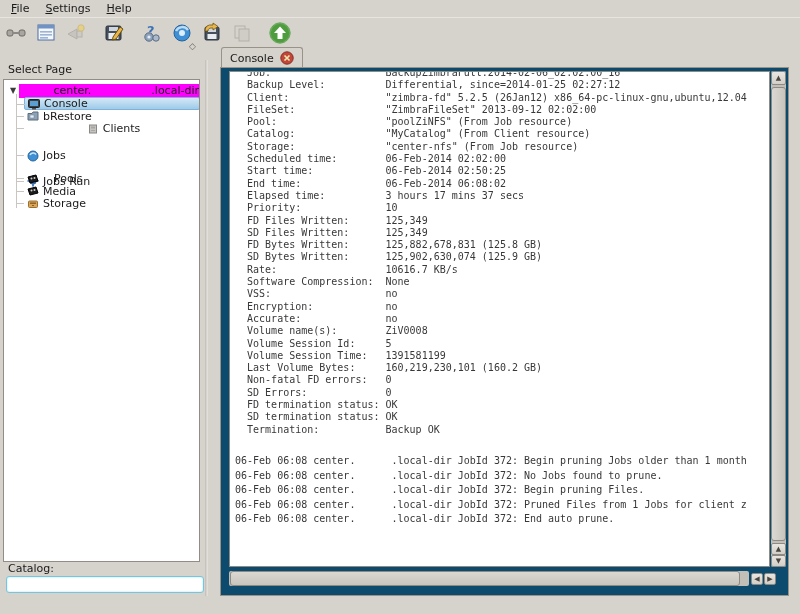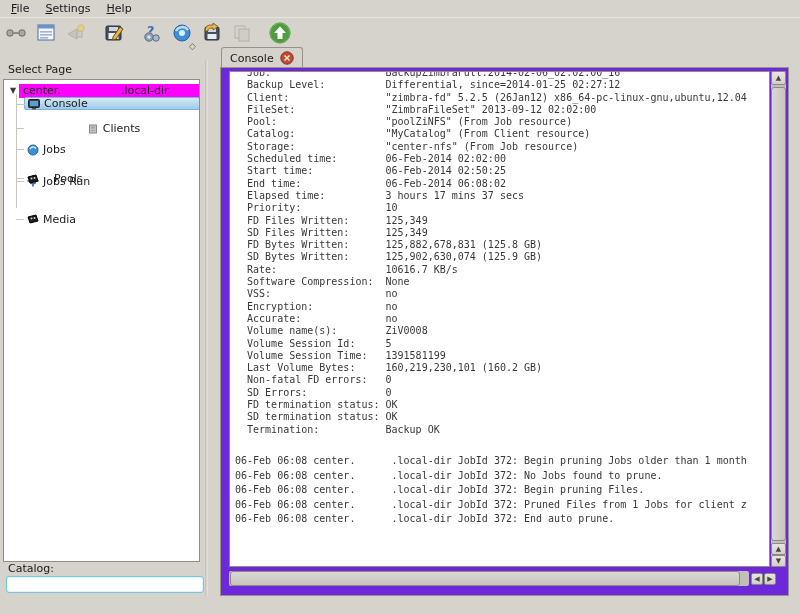--- a/index.html
+++ b/index.html
@@ -25,40 +25,40 @@
   .dock-title { position:absolute; left:8px; top:63px; }
   .splitter-diamond { position:absolute; left:189px; top:41px; color:#6a665f; font-size:9px; }
   .splitter-groove { position:absolute; left:205px; top:60px; width:3px; height:536px;
     border-left:1px solid #c6c2bc; border-right:1px solid #e2dfda; }
   .tree-frame { position:absolute; left:3px; top:79px; width:197px; height:483px;
     background:#ffffff; border:1px solid #918d86; overflow:hidden; }
   .tree-vline { position:absolute; left:12px; top:14px; width:1px; height:114px; background:#c9c6c1; }
   .tree-row { position:absolute; left:0; height:13px; display:flex; align-items:center; }
   .tree-root { top:4px; left:3px; width:192px; }
   .tree-root .expander { width:12px; color:#3a3a3a; font-size:8px; text-align:center; }
-  .root-bar { height:14px; flex:1; display:flex; align-items:center; padding-left:4px; }
+  .root-bar { height:14px; flex:1; display:flex; align-items:center; padding-left:4px;justify-content:flex-end; }
   .root-gap { width:60px; }
   .child { left:20px; width:176px; padding-left:2px; }
   .child::before { content:""; position:absolute; left:-8px; top:6px; width:8px; height:1px; background:#c9c6c1; }
   .row-icon { width:14px; height:12px; display:flex; align-items:center; justify-content:center; margin-right:3px; }
   .row-sel { border-radius:2px; border:1px solid #7fb2d8;
     background:linear-gradient(#d3e9f7,#9fcae8); }
   .row-label { white-space:pre; }
   
   .cmd-label { position:absolute; left:8px; top:562px; }
   .cmd-input { position:absolute; left:6px; top:576px; width:198px; height:17px;
     background:#fff; border:1px solid #76c5dd; border-radius:3px;
     box-shadow:0 0 2px #9adcee inset; font:11px "DejaVu Sans",sans-serif; padding:0 4px; }
   
   .tab { position:absolute; left:221px; top:47px; height:21px;
     display:flex; align-items:center; gap:6px; padding:0 8px;
     background:#d6d2cc; border:1px solid #989288; border-bottom:none;
     border-radius:3px 3px 0 0; }
   .tab-pane { position:absolute; left:220px; top:67px; width:569px; height:529px;
-    border:1px solid #989288; background:#6d28d9; }
+    border:1px solid #989288; background:#0c4a6e; }
   .console-view { position:absolute; left:8px; top:3px; width:541px; height:496px;
     background:#ffffff; border:1px solid #8f8b84; overflow:hidden; }
   .console-text { position:absolute; left:5px; top:0; right:0; bottom:0; overflow:hidden; }
   pre { font-family:"DejaVu Sans Mono","Liberation Mono",monospace;
     font-size:10px; color:#38383a; white-space:pre; }
   .report { line-height:12.3px; margin-top:-5px; }
   .log { line-height:14.6px; margin-top:18px; }
   
   .sb-btn { background:linear-gradient(#e9e6e1,#d2cec8); border:1px solid #8e8a83;
     color:#4a463f; display:flex; align-items:center; justify-content:center;
@@ -174,31 +174,40 @@
   <div class="tree-row child row-sel" style="top:17px;">
     <span class="row-icon">
         <svg width="12" height="12">
           <rect x="0.5" y="1.5" width="11" height="8" rx="1" fill="#3a3f44" stroke="#1e2226"></rect>
           <rect x="2" y="3" width="8" height="5" fill="#5aa0d0"></rect>
           <rect x="4" y="10" width="4" height="1.5" fill="#55504a"></rect>
         </svg>
       </span>
     <span class="row-label">Console</span>
   </div>
+  <div class="tree-row child" style="top:29.5px;">
+    <span class="row-icon">
+        <svg width="12" height="12">
+          <path d="M1 3.5 h4 l1 -1.5 h5 v8 h-10 z" fill="#8da3b8" stroke="#5a6b7a"></path>
+          <rect x="3" y="5" width="4" height="3" fill="#e8eef4" stroke="#7a8a98" stroke-width=".6"></rect>
+        </svg>
+      </span>
+    <span class="row-label">bRestore</span>
+  </div>
   <div class="tree-row child" style="top:42px;justify-content:center;">
     <span class="row-icon">
         <svg width="12" height="12">
           <rect x="2.5" y="2" width="7" height="8" fill="#c6c4c1" stroke="#8a8885"></rect>
           <rect x="4" y="3.5" width="4" height="2" fill="#a9a7a4"></rect>
           <rect x="4" y="7" width="4" height="1" fill="#a9a7a4"></rect>
         </svg>
       </span>
     <span class="row-label">Clients</span>
   </div>
-  <div class="tree-row child" style="top:63px;">
+  <div class="tree-row child" style="top:69px;">
     <span class="row-icon">
         <svg width="12" height="12">
           <circle cx="6" cy="6" r="5" fill="#3f8fd4" stroke="#23639e"></circle>
           <path d="M3 5 A3.5 3.5 0 0 1 9 4.5" stroke="#cfe7f6" stroke-width="1.6" fill="none"></path>
         </svg>
       </span>
     <span class="row-label">Jobs</span>
   </div>
   <div class="tree-row child" style="top:79.5px;margin-top:15px;">
     <span class="row-icon">
@@ -216,29 +225,39 @@
   <div class="tree-row child" style="top:92px;gap:11px;">
     <span class="row-icon">
         <svg width="12" height="12">
           <path d="M1 4 L9 2 L11 8 L3 10 Z" fill="#1c1c1c" stroke="#000"></path>
           <circle cx="4.5" cy="5.5" r="1" fill="#cfcfcf"></circle>
           <circle cx="7.5" cy="5" r="1" fill="#cfcfcf"></circle>
         </svg>
       </span>
     <span class="row-label">Pools</span>
   </div>
-  <div class="tree-row child" style="top:104.5px;margin-top:28px;">
+  <div class="tree-row child" style="top:104.5px;">
     <span class="row-icon">
         <svg width="12" height="12">
           <path d="M1 4 L9 2 L11 8 L3 10 Z" fill="#1c1c1c" stroke="#000"></path>
           <circle cx="4.5" cy="5.5" r="1" fill="#cfcfcf"></circle>
           <circle cx="7.5" cy="5" r="1" fill="#cfcfcf"></circle>
         </svg>
       </span>
     <span class="row-label">Media</span>
+  </div>
+  <div class="tree-row child" style="top:117px;">
+    <span class="row-icon">
+        <svg width="12" height="12">
+          <rect x="1.5" y="3" width="9" height="6.5" rx="1" fill="#dba55a" stroke="#9a7030"></rect>
+          <rect x="3" y="4.5" width="6" height="1.4" fill="#8a5f24"></rect>
+          <rect x="5" y="7" width="2" height="1" fill="#8a5f24"></rect>
+        </svg>
+      </span>
+    <span class="row-label">Storage</span>
   </div>
 </div>
 
 <div class="cmd-label">Catalog:</div>
 <input class="cmd-input" value="" style="">
 
 <div class="tab">
   <span>Console</span>
   <span>
     <svg width="14" height="14">

